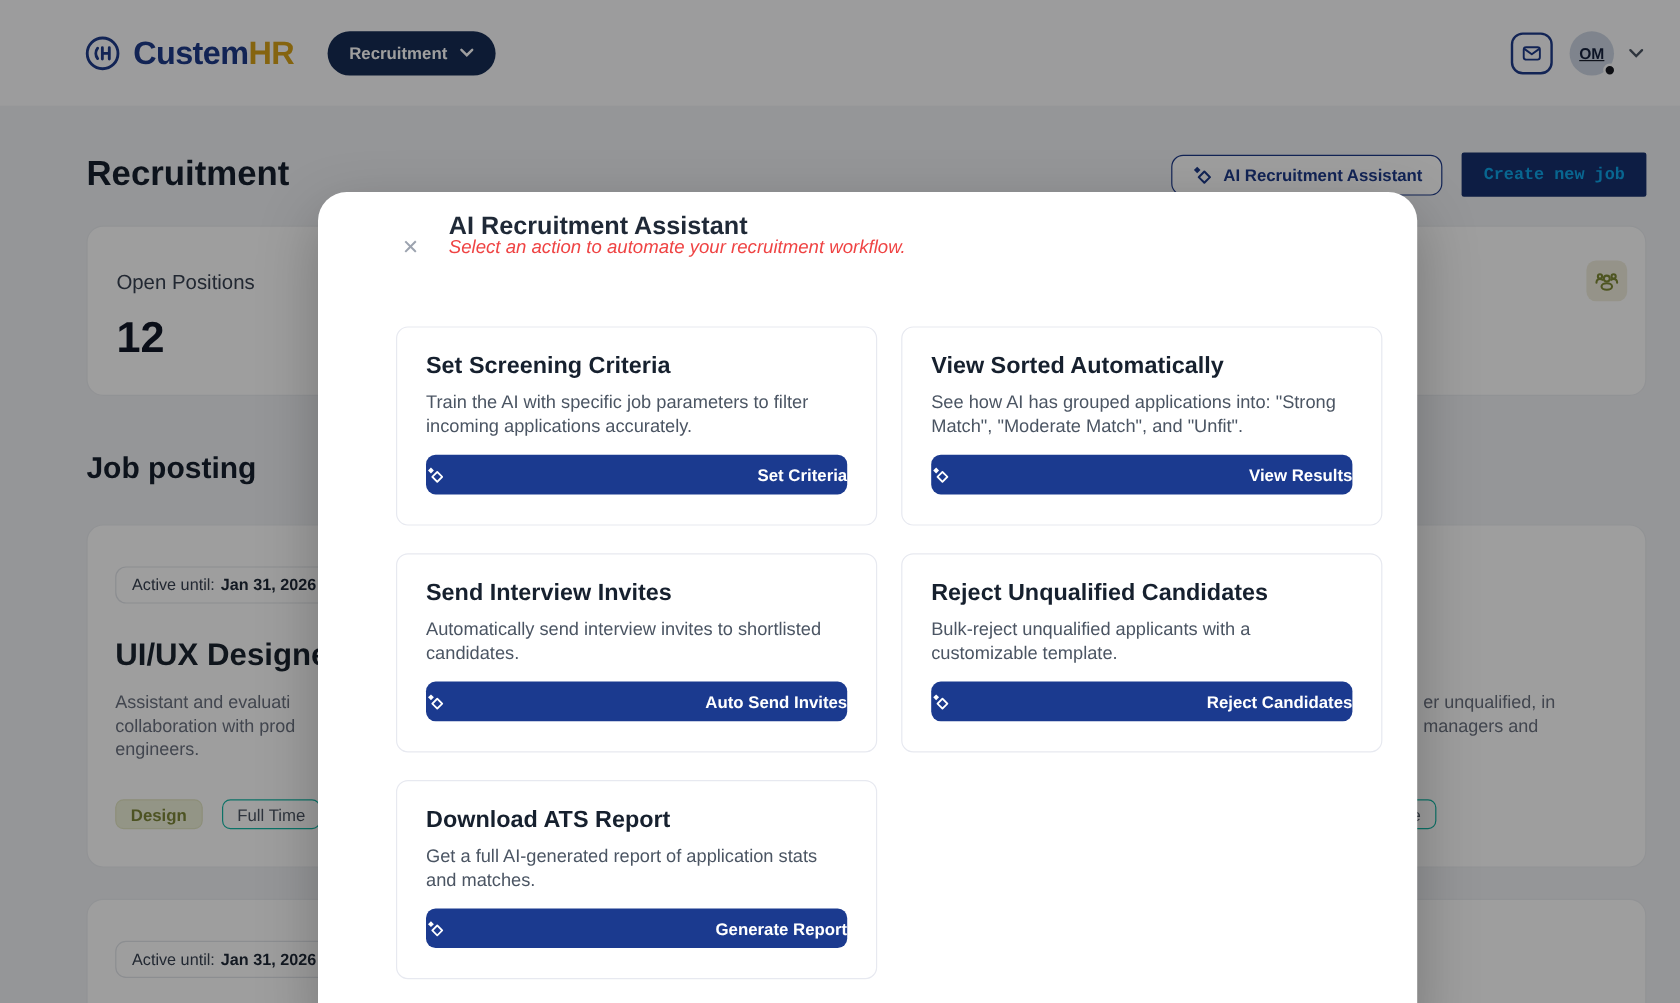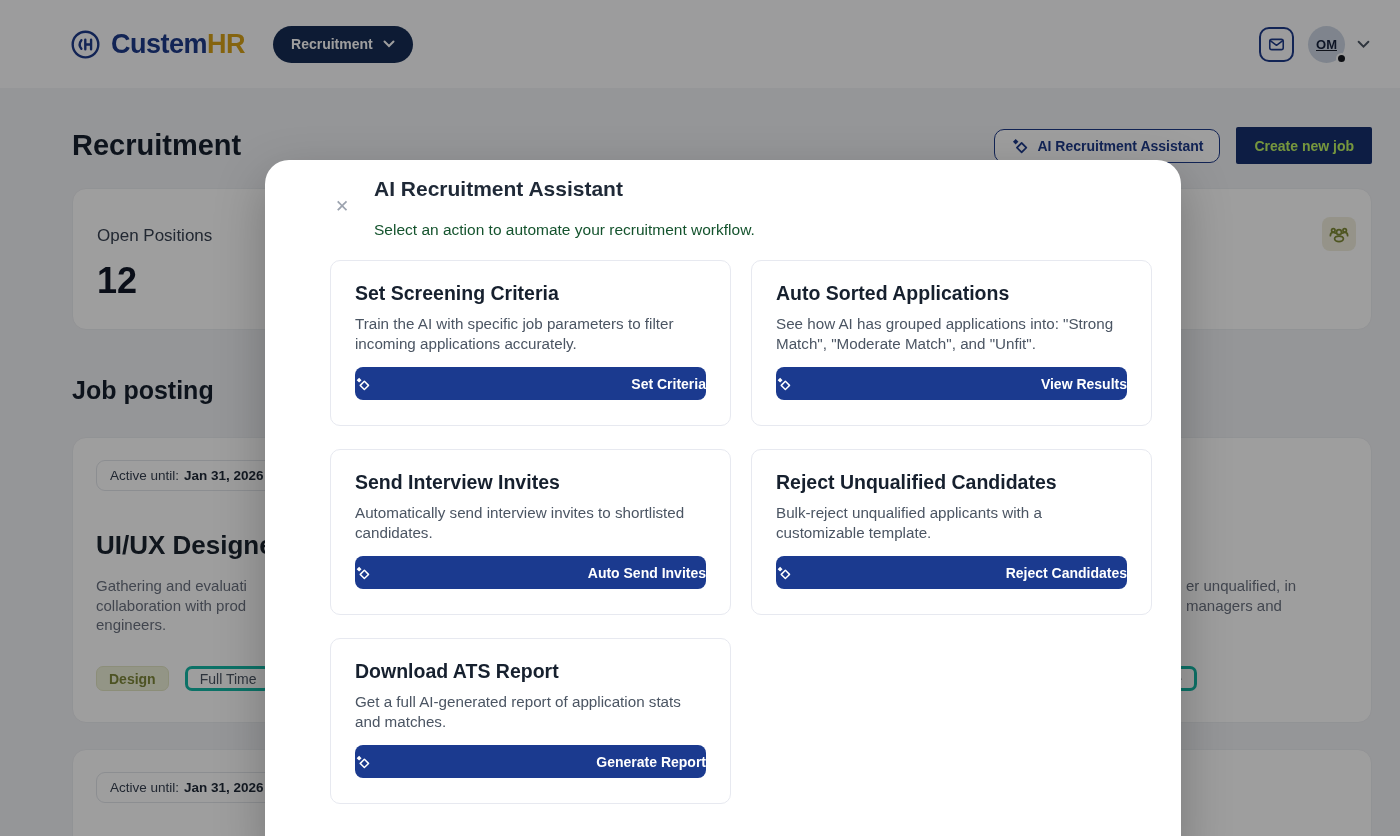--- a/index.html
+++ b/index.html
@@ -52,21 +52,21 @@
   .page-title { font-size:29px; font-weight:bold; color:#16202e; }
   .header-actions { display:flex; gap:16px; align-items:center; }
   .btn-outline {
     height:34px; padding:0 16px; background:#fff;
     border:1.5px solid #1e3a8a; border-radius:10px; color:#1e3a8a;
     font-size:14px; font-weight:bold; font-family:inherit;
     display:flex; align-items:center; gap:9px; cursor:pointer;
   }
   .btn-primary {
     height:37px; padding:0 18px; background:#16306e; border:none; border-radius:2px;
-    color:#bef264; font-size:14px; font-weight:bold; font-family:Liberation Sans, sans-serif; cursor:pointer;
+    color:#0ea5e9; font-size:14px; font-weight:bold; font-family:Liberation Mono, monospace; cursor:pointer;
   }
 
   .stats-row { margin-top:24px; display:flex; gap:24px; }
   .stat-card {
     flex:1; height:142px; background:#fff; border-radius:14px;
     position:relative; padding:37px 24px 0 24px;
     border:1px solid #ebedf1;
   }
   .stat-label { font-size:17px; color:#374151; }
   .stat-value { margin-top:14px; font-size:36px; font-weight:bold; color:#111827; }
@@ -77,53 +77,53 @@
   }
 
   .jobs-heading { margin-top:46px; font-size:25px; font-weight:bold; color:#16202e; }
 
   .jobs-grid { margin-top:32px; display:grid; grid-template-columns:1fr 1fr; gap:26px 24px; }
   .job-card {
     position:relative; height:286px; background:#fff; border-radius:14px;
     border:1px solid #ebedf1; overflow:hidden;
   }
   .job-badge {
-    position:absolute; top:22px; left:23px; height:31px; padding:0 13px;
+    position:absolute; top:34px; left:23px; height:31px; padding:0 13px;
     border:1px solid #e2e5ea; border-radius:9px; background:#fff;
     display:flex; align-items:center; gap:5px; font-size:13.5px; color:#374151;
   }
   .job-badge b { color:#1f2937; }
   .job-title { position:absolute; top:92px; left:23px; font-size:26px; font-weight:bold; color:#1b2430; white-space:nowrap; }
   .job-desc { position:absolute; top:138px; left:23px; font-size:15px; line-height:19.5px; color:#6b7280; }
   .job-desc div { white-space:nowrap; }
   .job-desc.frag { left:451px; }
   .job-tags { position:absolute; top:228px; left:23px; display:flex; gap:16px; }
   .tag {
     height:25px; padding:0 12px; border-radius:7px; font-size:14px;
     display:flex; align-items:center; white-space:nowrap;
   }
   .tag.olive { background:#eef0d8; border:1px solid #e3e6c4; color:#7d8739; font-weight:bold; }
-  .tag.plain { background:#fff; border:3px solid #14b8a6; color:#4b5563;text-align:right; }
+  .tag.plain { background:#fff; border:1px solid #14b8a6; color:#4b5563;text-align:right; }
   .tag.partial { position:absolute; top:228px; left:388px; width:74px; justify-content:flex-end; }
 
   
   .overlay { position:absolute; inset:0; background:rgba(0,0,0,0.38); z-index:50; }
   .modal {
     position:absolute; left:265px; top:160px; width:916px; height:700px;
     background:#fff; border-radius:24px; z-index:60;
     box-shadow:0 18px 50px rgba(0,0,0,0.25);
   }
   .modal-close {
     position:absolute; left:66px; top:32px; background:none; border:none;
     color:#9ca3af; font-size:17px; cursor:pointer; font-family:inherit; padding:4px;
   }
   .modal-title { position:absolute; left:109px; top:17px; font-size:21px; font-weight:bold; color:#1f2937; }
-  .modal-subtitle { position:absolute; left:109px; top:61px; font-size:15.5px; color:#14532d; }
+  .modal-subtitle { position:absolute; left:109px; top:38px; font-size:15.5px; color:#ef4444;font-style:italic; }
   .modal-grid {
-    position:absolute; top:100px; left:65px; width:822px;
+    position:absolute; top:112px; left:65px; width:822px;
     display:grid; grid-template-columns:1fr 1fr; gap:23px 20px;
   }
   .action-card {
     background:#fff; border:1px solid #e7e9f0; border-radius:10px;
     padding:21px 24px 22px 24px; height:166px;
   }
   .action-title { font-size:19.5px; font-weight:bold; color:#16202e; }
   .action-desc { margin-top:9px; font-size:15.2px; line-height:20px; color:#4b5563; }
   .action-btn {
     margin-top:13px; width:100%; height:33px; background:#1b3a8f; border:none;
@@ -217,21 +217,21 @@
 
   <div class="jobs-grid">
 
     <div class="job-card">
       <div class="job-badge">
         <span>Active until:</span>
         <b>Jan 31, 2026</b>
       </div>
       <div class="job-title">UI/UX Designer</div>
       <div class="job-desc">
-        <div>Gathering and evaluati</div>
+        <div>Assistant and evaluati</div>
         <div>collaboration with prod</div>
         <div>engineers.</div>
       </div>
       <div class="job-tags">
         <span class="tag olive">Design</span>
         <span class="tag plain">Full Time</span>
         <span class="tag plain">On</span>
       </div>
     </div>
 
@@ -271,21 +271,21 @@
           <svg width="15" height="15" viewBox="0 0 20 20">
             <rect x="3.2" y="3.2" width="4.6" height="4.6" transform="rotate(45 5.5 5.5)" fill="currentColor"></rect>
             <rect x="8.6" y="8.6" width="7.8" height="7.8" transform="rotate(45 12.5 12.5)" fill="none" stroke="currentColor" stroke-width="2" stroke-linejoin="round"></rect>
           </svg>
         </span>
         <span>Set Criteria</span>
       </button>
     </div>
 
     <div class="action-card">
-      <div class="action-title">Auto Sorted Applications</div>
+      <div class="action-title">View Sorted Automatically</div>
       <div class="action-desc">See how AI has grouped applications into: "Strong Match", "Moderate Match", and "Unfit".</div>
       <button class="action-btn">
         <span class="icon">
           <svg width="15" height="15" viewBox="0 0 20 20">
             <rect x="3.2" y="3.2" width="4.6" height="4.6" transform="rotate(45 5.5 5.5)" fill="currentColor"></rect>
             <rect x="8.6" y="8.6" width="7.8" height="7.8" transform="rotate(45 12.5 12.5)" fill="none" stroke="currentColor" stroke-width="2" stroke-linejoin="round"></rect>
           </svg>
         </span>
         <span>View Results</span>
       </button>

